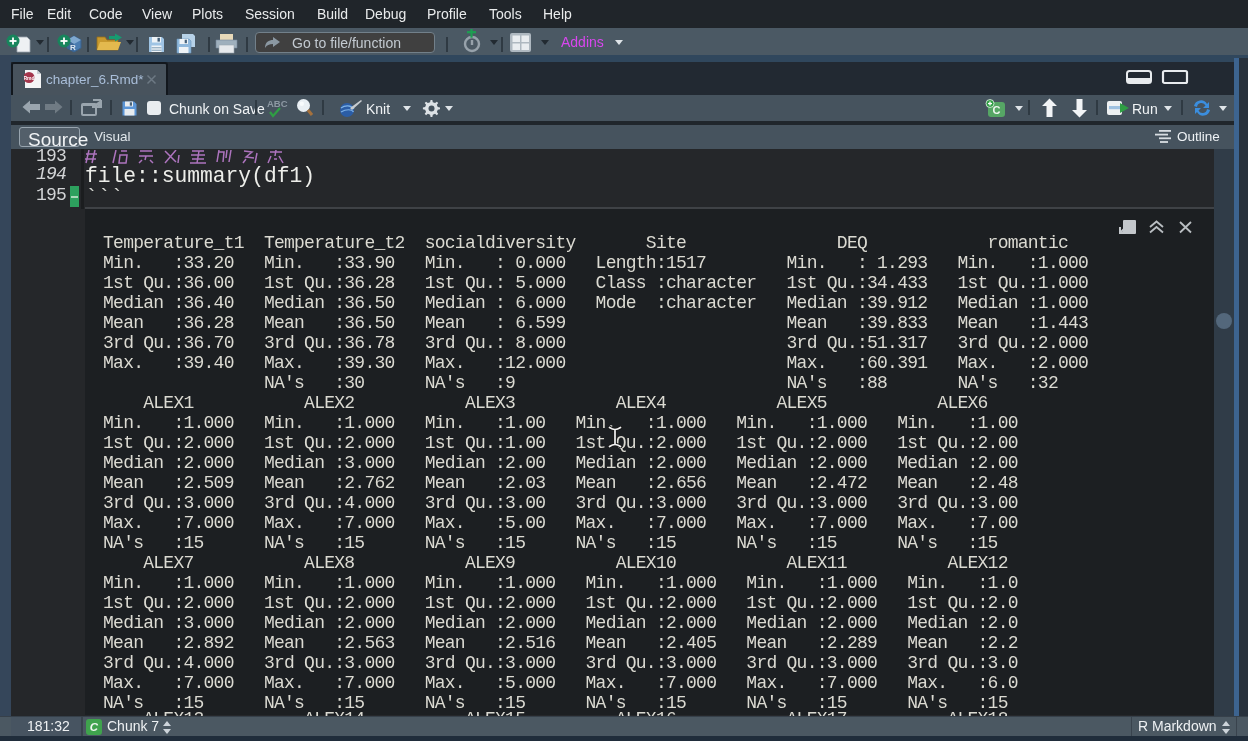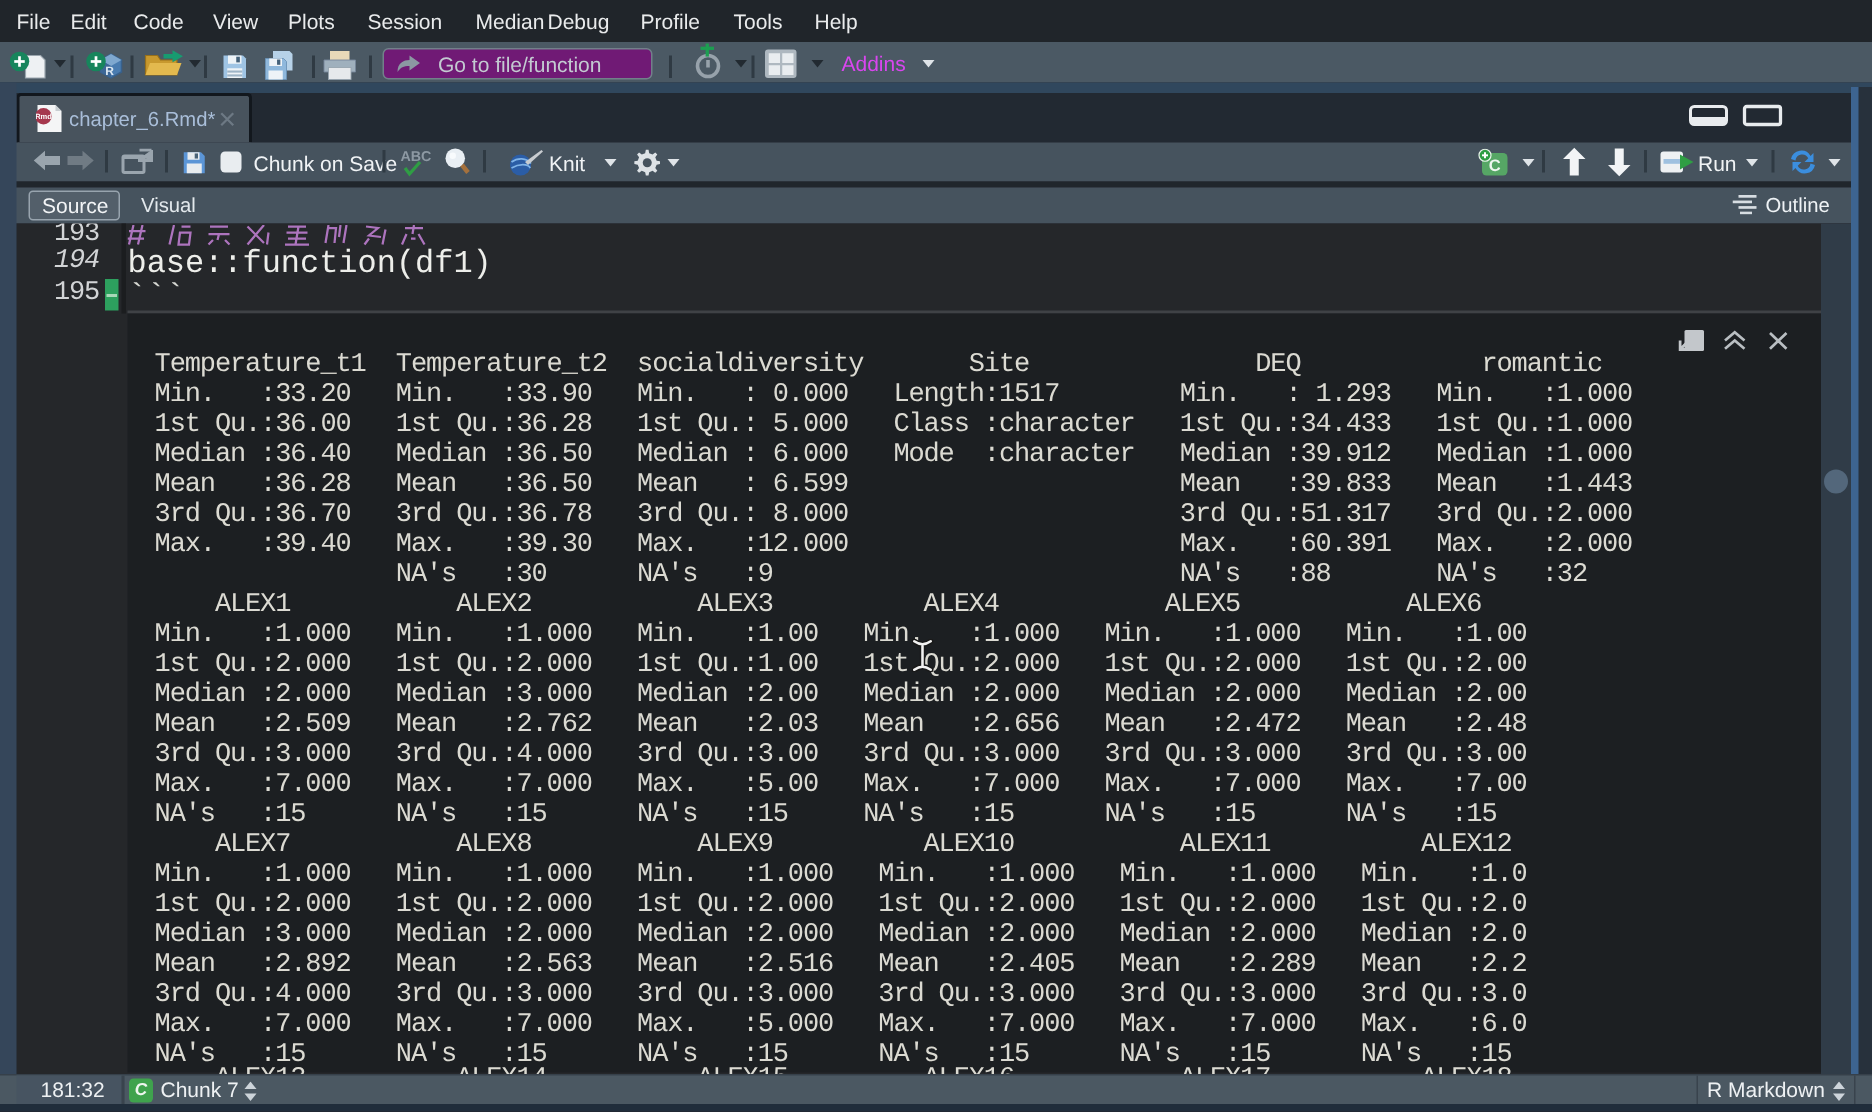--- a/index.html
+++ b/index.html
@@ -35,21 +35,21 @@
 </style>
 </head>
 <body>
 <div class="abs" id="menubar">
   <span class="mi" style="left:11px">File</span>
   <span class="mi" style="left:47px">Edit</span>
   <span class="mi" style="left:89px">Code</span>
   <span class="mi" style="left:142px">View</span>
   <span class="mi" style="left:192px">Plots</span>
   <span class="mi" style="left:245px">Session</span>
-  <span class="mi" style="left:317px">Median</span>
+  <span class="mi" style="left:317px">Build</span>
   <span class="mi" style="left:365px">Debug</span>
   <span class="mi" style="left:427px">Profile</span>
   <span class="mi" style="left:489px">Tools</span>
   <span class="mi" style="left:543px">Help</span>
 </div>
 <div class="abs" id="toolbar"></div>
 <svg class="abs" style="left:5px;top:32px" width="28" height="22">
  <path d="M12 5 L22 5 L25 8 L25 20 L12 20 Z" fill="#eef1f3" stroke="#9aa5ad" stroke-width="0.8"></path>
  <circle cx="8" cy="9" r="6.5" fill="#17855c"></circle>
  <rect x="4.5" y="8.1" width="7" height="1.8" fill="#fff"></rect>
@@ -93,21 +93,21 @@
  <rect x="3" y="9" width="9.5" height="6" fill="#eef3f7"></rect>
     </g>
 </svg>
 <span class="tsep" style="left:208px;top:37px"></span>
 <svg class="abs" style="left:214px;top:33px" width="26" height="21">
  <rect x="6" y="1" width="13" height="6" fill="#e8d9b8"></rect>
  <path d="M2 7 L23 7 L23 15 L2 15 Z" fill="#9fb0bd" stroke="#76879a" stroke-width="0.6"></path>
  <rect x="5" y="12" width="15" height="8" fill="#e6e9ec" stroke="#98a5b0" stroke-width="0.6"></rect>
 </svg>
 <span class="tsep" style="left:246px;top:37px"></span>
-<div class="abs" style="left:255px;top:32px;width:180px;height:21px;background:#701a75;border:1px solid #72808a;border-radius:4px;box-sizing:border-box;">
+<div class="abs" style="left:255px;top:32px;width:180px;height:21px;background:#404040;border:1px solid #72808a;border-radius:4px;box-sizing:border-box;">
  <svg style="position:absolute;left:7px;top:3px" width="20" height="14">
       <path d="M2 12 C2 6 6 4 10 4 L10 1 L17 6 L10 11 L10 8 C6 8 4 9 2 12 Z" fill="#8b98a2"></path>
     </svg>
  <span style="position:absolute;left:36px;top:2px;font-size:14px;color:#c3cad1;">Go to file/function</span>
 </div>
 <span class="tsep" style="left:446px;top:37px"></span>
 <svg class="abs" style="left:461px;top:29px" width="24" height="25">
  <circle cx="11" cy="15" r="7" fill="none" stroke="#97a2ab" stroke-width="2.4"></circle>
  <rect x="9.8" y="11" width="2.4" height="5" fill="#97a2ab"></rect>
  <rect x="6" y="2.1" width="9" height="2.2" fill="#1d9e51"></rect>
@@ -218,21 +218,21 @@
  <span class="tsep" style="left:1181px;top:100px;height:15px"></span>
  <svg class="abs" style="left:1191px;top:99px" width="22" height="18">
   <path d="M3 7 A7 7 0 0 1 16 5 L18 3 L18 9 L12 9 L14.5 6.5 A4.5 4.5 0 0 0 6 8 Z" fill="#3b8ede"></path>
   <path d="M19 11 A7 7 0 0 1 6 13 L4 15 L4 9 L10 9 L7.5 11.5 A4.5 4.5 0 0 0 16 10 Z" fill="#3b8ede"></path>
  </svg>
  <span class="caretw" style="left:1219px;top:106px"></span>
 
 <div class="abs" id="edtbline"></div>
 <div class="abs" id="srcbar"></div>
  <div class="abs" style="left:19px;top:127px;width:59px;height:18px;background:#535f6a;border:1px solid #98a4ae;border-radius:3px;">
-  <span style="position:absolute;left:8px;top:1px;font-size:14px;color:#f2f4f6;">Source</span>
+  <span style="position:absolute;left:8px;top:1px;font-size:19px;color:#f2f4f6;">Source</span>
  </div>
  <span class="abs" style="left:94px;top:129px;font-size:13.5px;color:#e2e8ec;">Visual</span>
  <svg class="abs" style="left:1155px;top:130px" width="17" height="13">
   <rect x="4" y="0" width="12" height="1.8" fill="#d7dde2"></rect>
   <rect x="0" y="3.7" width="13" height="1.8" fill="#d7dde2"></rect>
   <rect x="4" y="7.4" width="12" height="1.8" fill="#d7dde2"></rect>
   <rect x="5" y="11.1" width="8" height="1.8" fill="#d7dde2"></rect>
  </svg>
  <span class="abs" style="left:1177px;top:129px;font-size:13.5px;color:#eef2f5;">Outline</span>
 
@@ -260,21 +260,21 @@
         <path d="M4 0 L2 12 M4 2 L9 2 L8 12 M12 0 L11 8 M16 0 L14 12"></path>
       </g>
   <g transform="translate(156,0)">
         <path d="M3 1 L11 2 L5 7 L13 8 M16 3 L14 13 M5 9 L2 13"></path>
       </g>
   <g transform="translate(182,0)">
         <path d="M3 2 L15 2 M9 0 L8 6 M4 6 L1 13 M12 6 L16 13 M7 9 L10 9"></path>
       </g>
  </g>
 </svg>
-<div class="code" style="top:165px;">base::function(df1)</div>
+<div class="code" style="top:165px;">file::summary(df1)</div>
 <div class="code" style="top:187px;color:#d6d8d2;">```</div>
 <div class="abs" id="cursor" style="left:70px;top:186px;width:9px;height:21px;background:#2da05e;"></div>
 <div class="abs" style="left:71px;top:196px;width:7px;height:2px;background:#a8d8b8;"></div>
 <div class="abs" style="left:81px;top:149px;width:3px;height:60px;background:#1b1d1f;"></div>
 <div class="abs" id="chunkline"></div>
 <div class="abs" id="outblock">
  <svg class="abs" style="left:1034px;top:10px" width="19" height="16">
   <rect x="4" y="1" width="13" height="14" rx="1" fill="#c3c7cb"></rect>
   <path d="M1 14 L8 7 M1 8 L1 14 L7 14" stroke="#c3c7cb" stroke-width="2" fill="none"></path>
  </svg>

